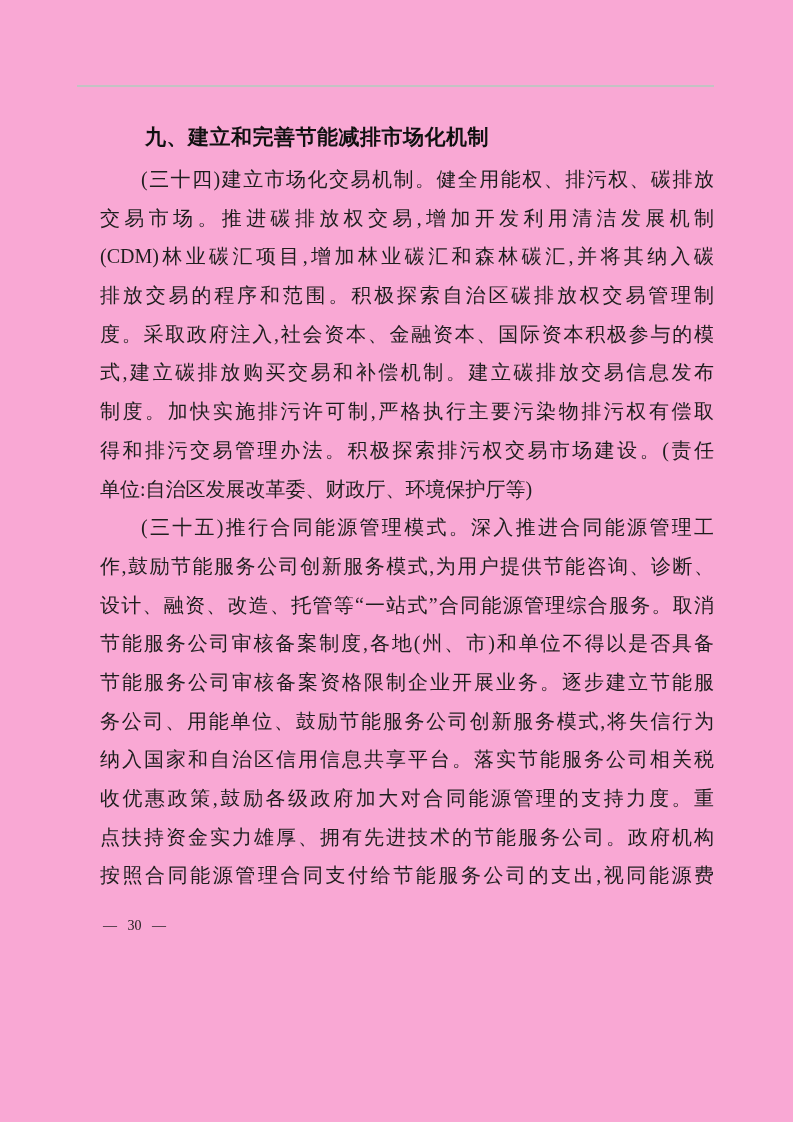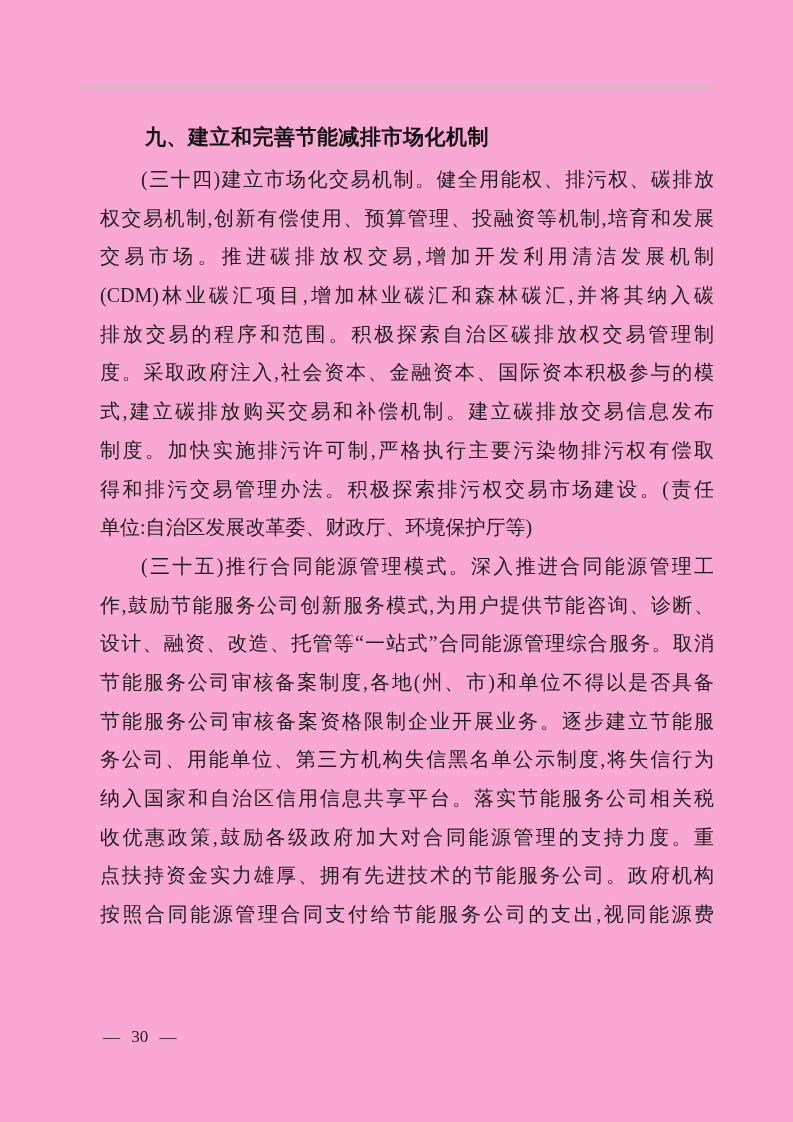--- a/index.html
+++ b/index.html
@@ -47,55 +47,54 @@
     text-align: justify;
     text-align-last: justify;
     white-space: nowrap0; 
   }
   .line.first { text-indent: 41px; }
   .line.short { text-align-last: left; }
   .lead { font-style: normal; margin-top: 48px; }
   .footer {
     position: absolute;
     left: 103px;
-    top: 1027px;
-    font-size: 17px;
+    top: 918px;
+    font-size: 14px;
     word-spacing: 7px;
     color: #1e1e1e;
     white-space: nowrap;
   }
 </style>
 </head>
 <body>
 
 <div class="page">
 
   <div class="header-rule"></div>
 
   <h1 class="heading">九、建立和完善节能减排市场化机制</h1>
 
   <div class="body-col">
 
     <div class="line first"><span class="lead">(三十四)建立市场化交易机制。</span><span>健全用能权、排污权、碳排放</span></div>
-    <div class="line">权交易机制,创新有偿使用、预算管理、投融资等机制,培育和发展</div>
     <div class="line">交易市场。推进碳排放权交易,增加开发利用清洁发展机制</div>
     <div class="line">(CDM)林业碳汇项目,增加林业碳汇和森林碳汇,并将其纳入碳</div>
     <div class="line">排放交易的程序和范围。积极探索自治区碳排放权交易管理制</div>
     <div class="line">度。采取政府注入,社会资本、金融资本、国际资本积极参与的模</div>
     <div class="line">式,建立碳排放购买交易和补偿机制。建立碳排放交易信息发布</div>
     <div class="line">制度。加快实施排污许可制,严格执行主要污染物排污权有偿取</div>
     <div class="line">得和排污交易管理办法。积极探索排污权交易市场建设。(责任</div>
     <div class="line short">单位:自治区发展改革委、财政厅、环境保护厅等)</div>
 
     <div class="line first"><span class="lead">(三十五)推行合同能源管理模式。</span><span>深入推进合同能源管理工</span></div>
     <div class="line">作,鼓励节能服务公司创新服务模式,为用户提供节能咨询、诊断、</div>
     <div class="line">设计、融资、改造、托管等“一站式”合同能源管理综合服务。取消</div>
     <div class="line">节能服务公司审核备案制度,各地(州、市)和单位不得以是否具备</div>
     <div class="line">节能服务公司审核备案资格限制企业开展业务。逐步建立节能服</div>
-    <div class="line">务公司、用能单位、第三方机构失信黑名单公示制度,将失信行为</div>
+    <div class="line">务公司、用能单位、鼓励节能服务公司创新服务模式,将失信行为</div>
     <div class="line">纳入国家和自治区信用信息共享平台。落实节能服务公司相关税</div>
     <div class="line">收优惠政策,鼓励各级政府加大对合同能源管理的支持力度。重</div>
     <div class="line">点扶持资金实力雄厚、拥有先进技术的节能服务公司。政府机构</div>
     <div class="line">按照合同能源管理合同支付给节能服务公司的支出,视同能源费</div>
 
   </div>
 
   <div class="footer">— 30 —</div>
 
 </div>

